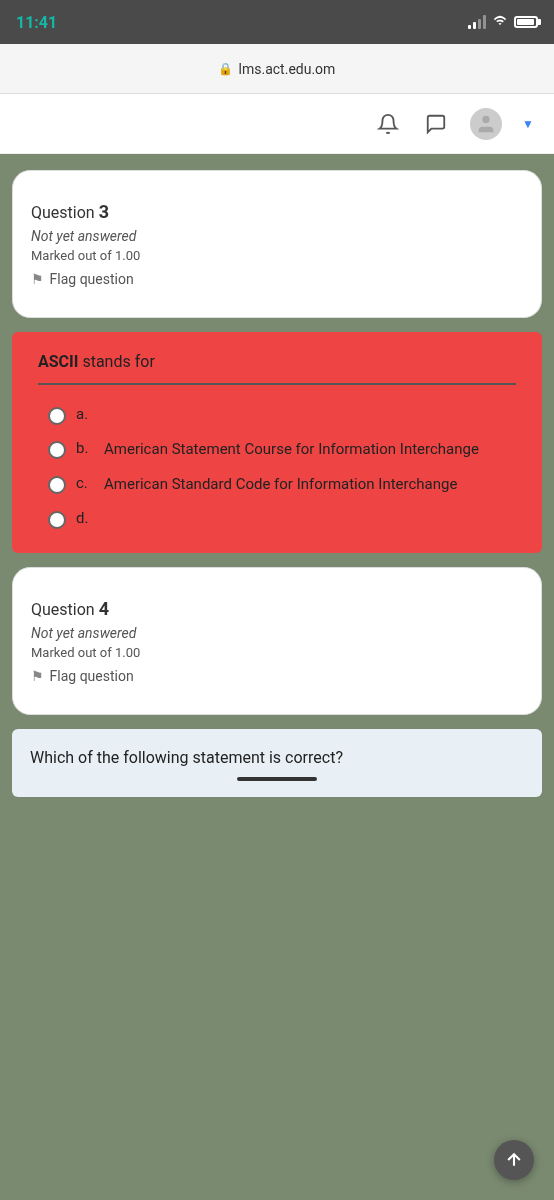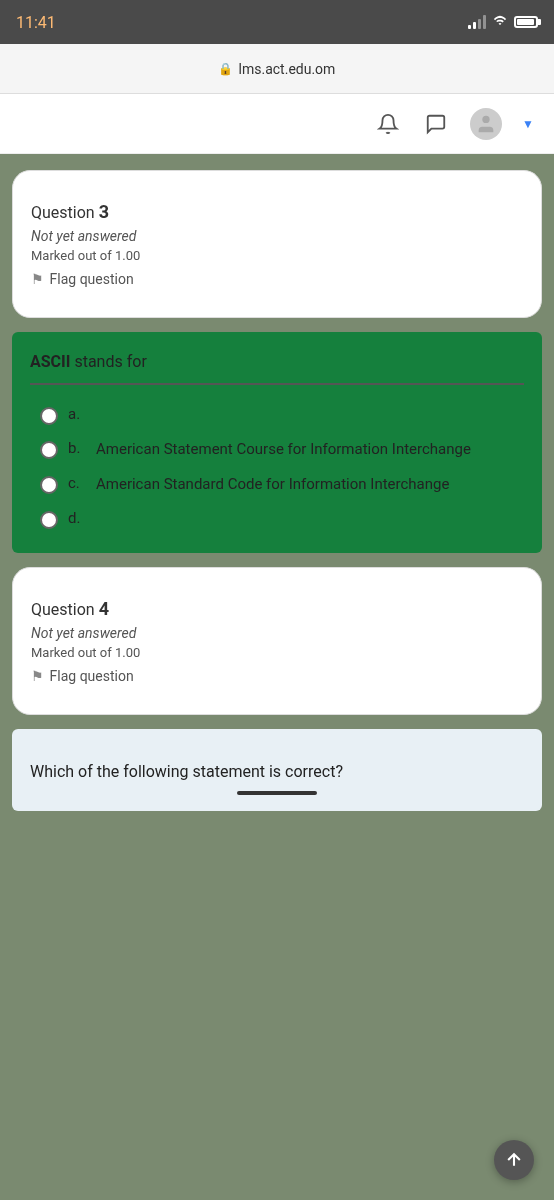--- a/index.html
+++ b/index.html
@@ -20,22 +20,22 @@
       height: 44px;
       background: #4a4a4a;
       display: flex;
       align-items: center;
       justify-content: space-between;
       padding: 0 16px;
       color: white;
     }
     .status-time {
       font-size: 16px;
-      font-weight: 400;
-      color: #fdba74;
+      font-weight: 700;
+      color: #14b8a6;
     }
     .status-icons {
       display: flex;
       align-items: center;
       gap: 6px;
     }
     .signal-bars {
       display: flex;
       align-items: flex-end;
       gap: 2px;
@@ -188,23 +188,23 @@
       color: #555;
       cursor: pointer;
     }
     .flag-icon {
       font-size: 14px;
       color: #888;
     }
 
     
     .answer-card {
-      background: #15803d;
+      background: #ef4444;
       border-radius: 6px;
-      padding: 20px 18px 24px;
+      padding: 20px 26px 24px;
       margin-bottom: 14px;
     }
     .question-text {
       font-size: 16px;
       color: #222;
       margin-bottom: 14px;
       padding-bottom: 12px;
       border-bottom: 2px solid #555;
       font-weight: 400;
     }
@@ -250,21 +250,21 @@
       min-width: 18px;
     }
     .option-text {
       line-height: 1.4;
     }
 
     
     .scroll-up-area {
       background: #e8f0f5;
       border-radius: 6px;
-      padding: 32px 18px 16px;
+      padding: 18px 18px 16px;
       margin-bottom: 0;
     }
     .scroll-up-question-text {
       font-size: 16px;
       color: #222;
       margin-bottom: 4px;
       line-height: 1.4;
     }
 
     .scroll-up-btn {

